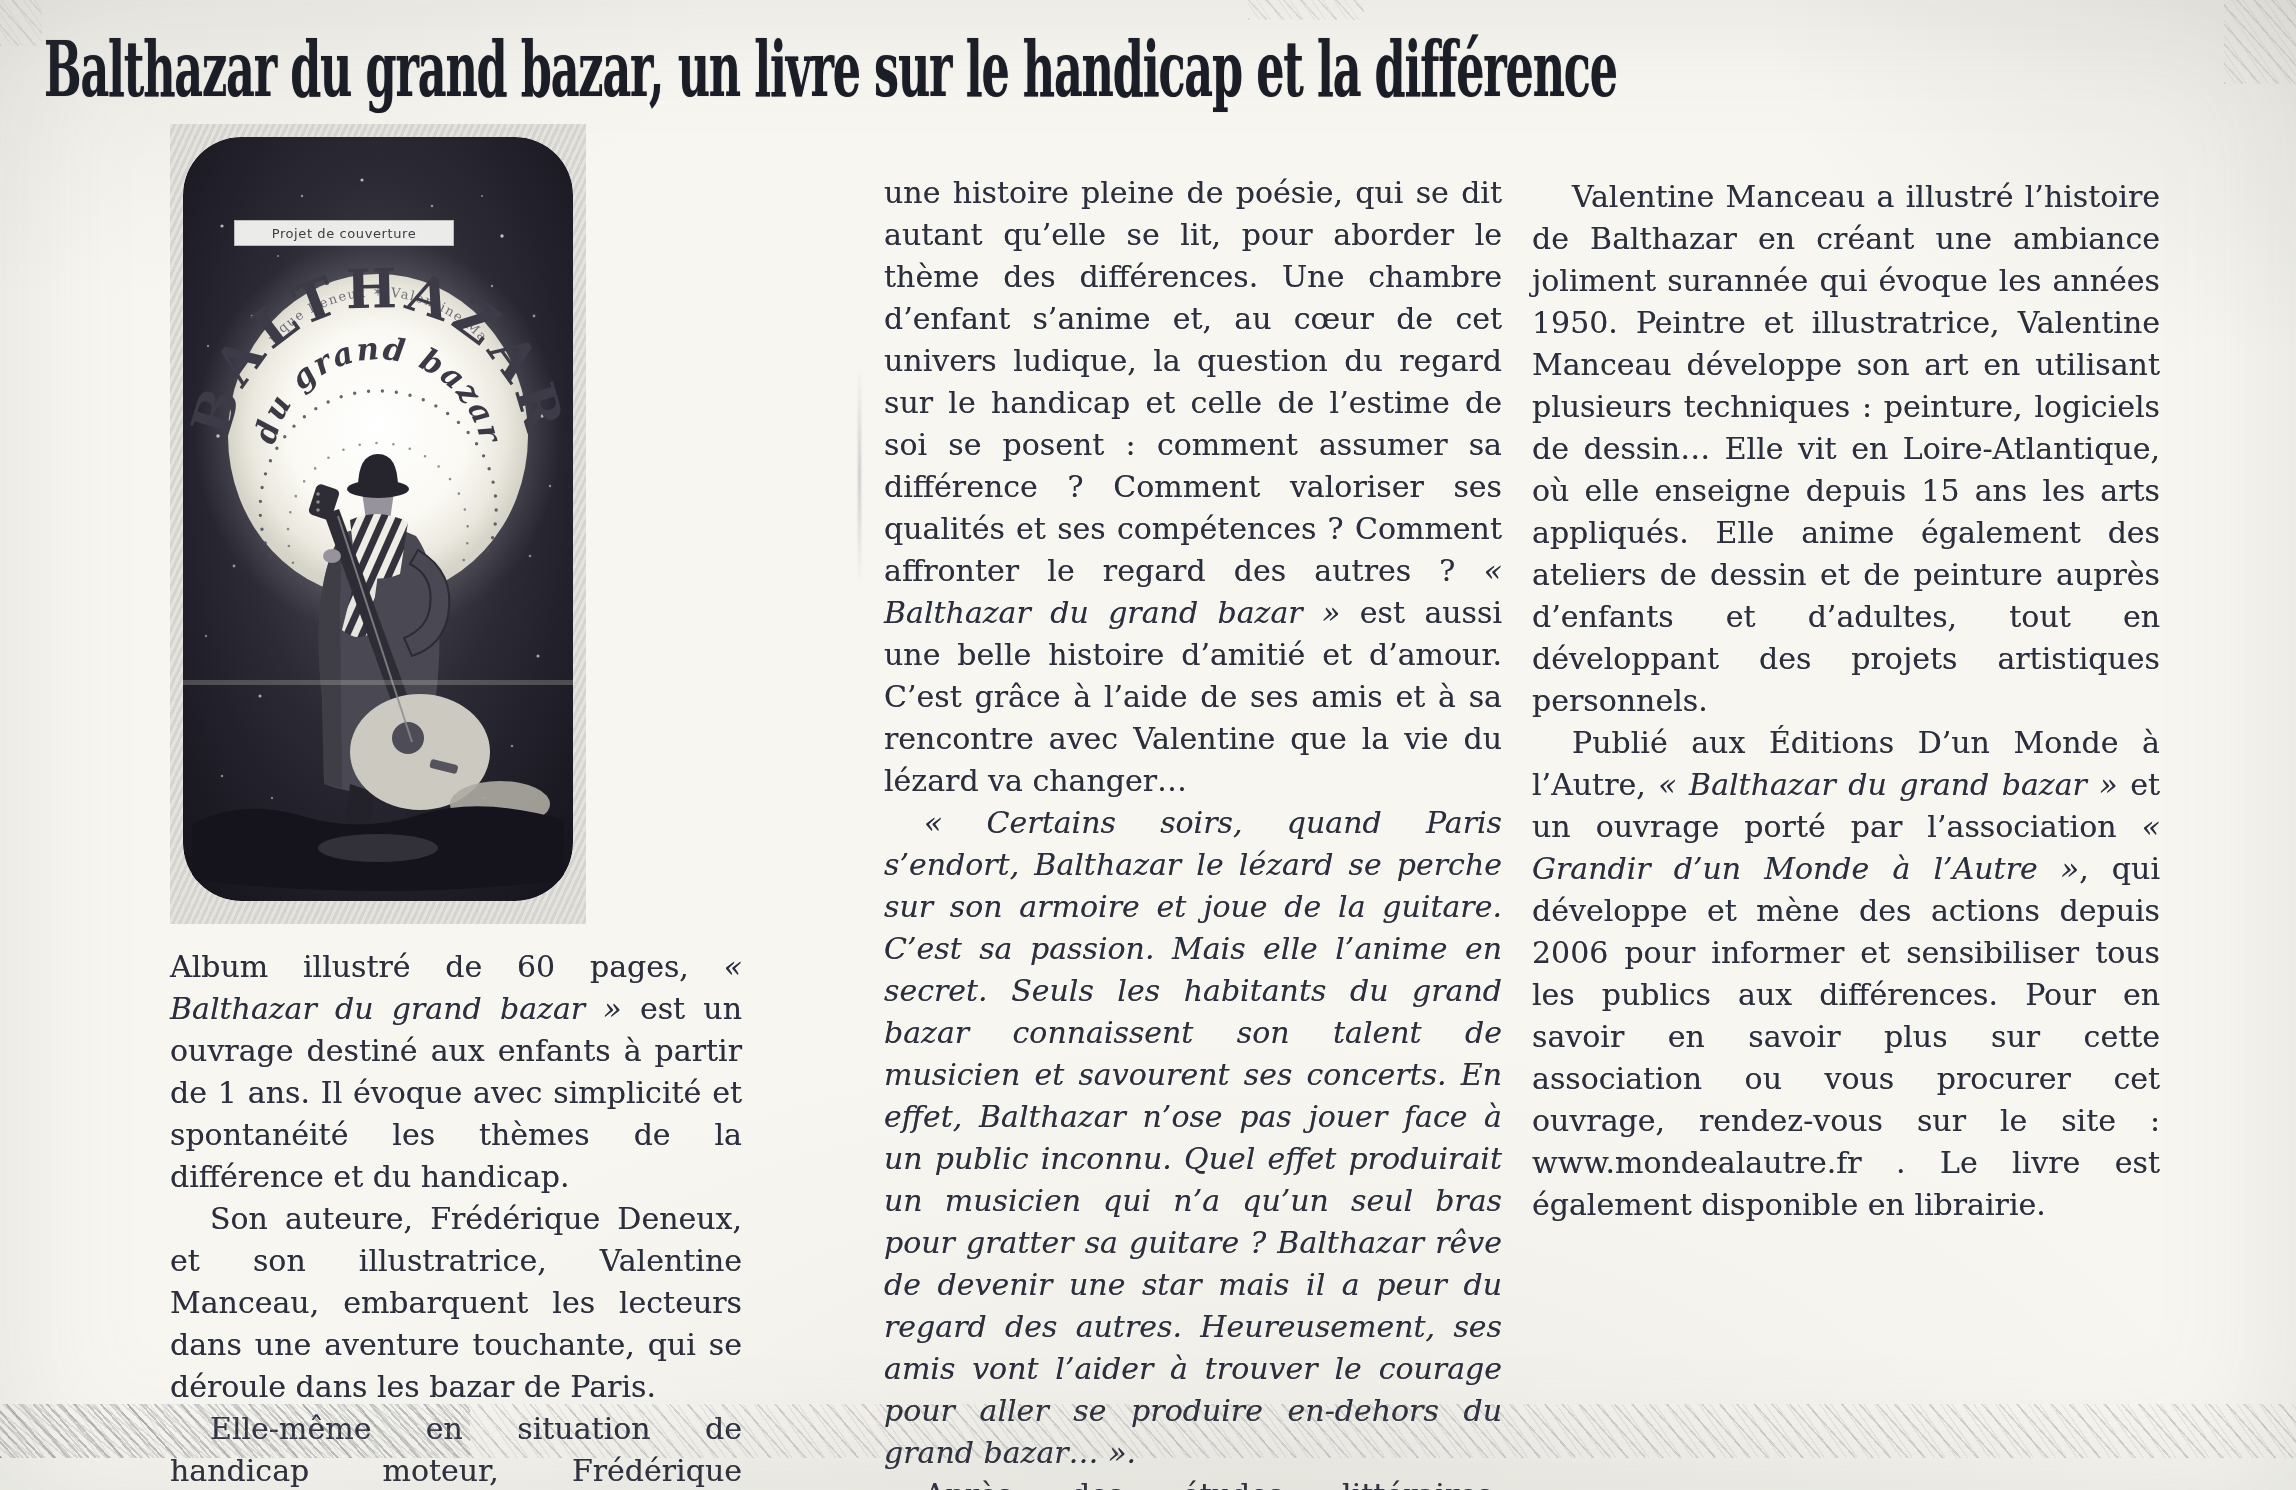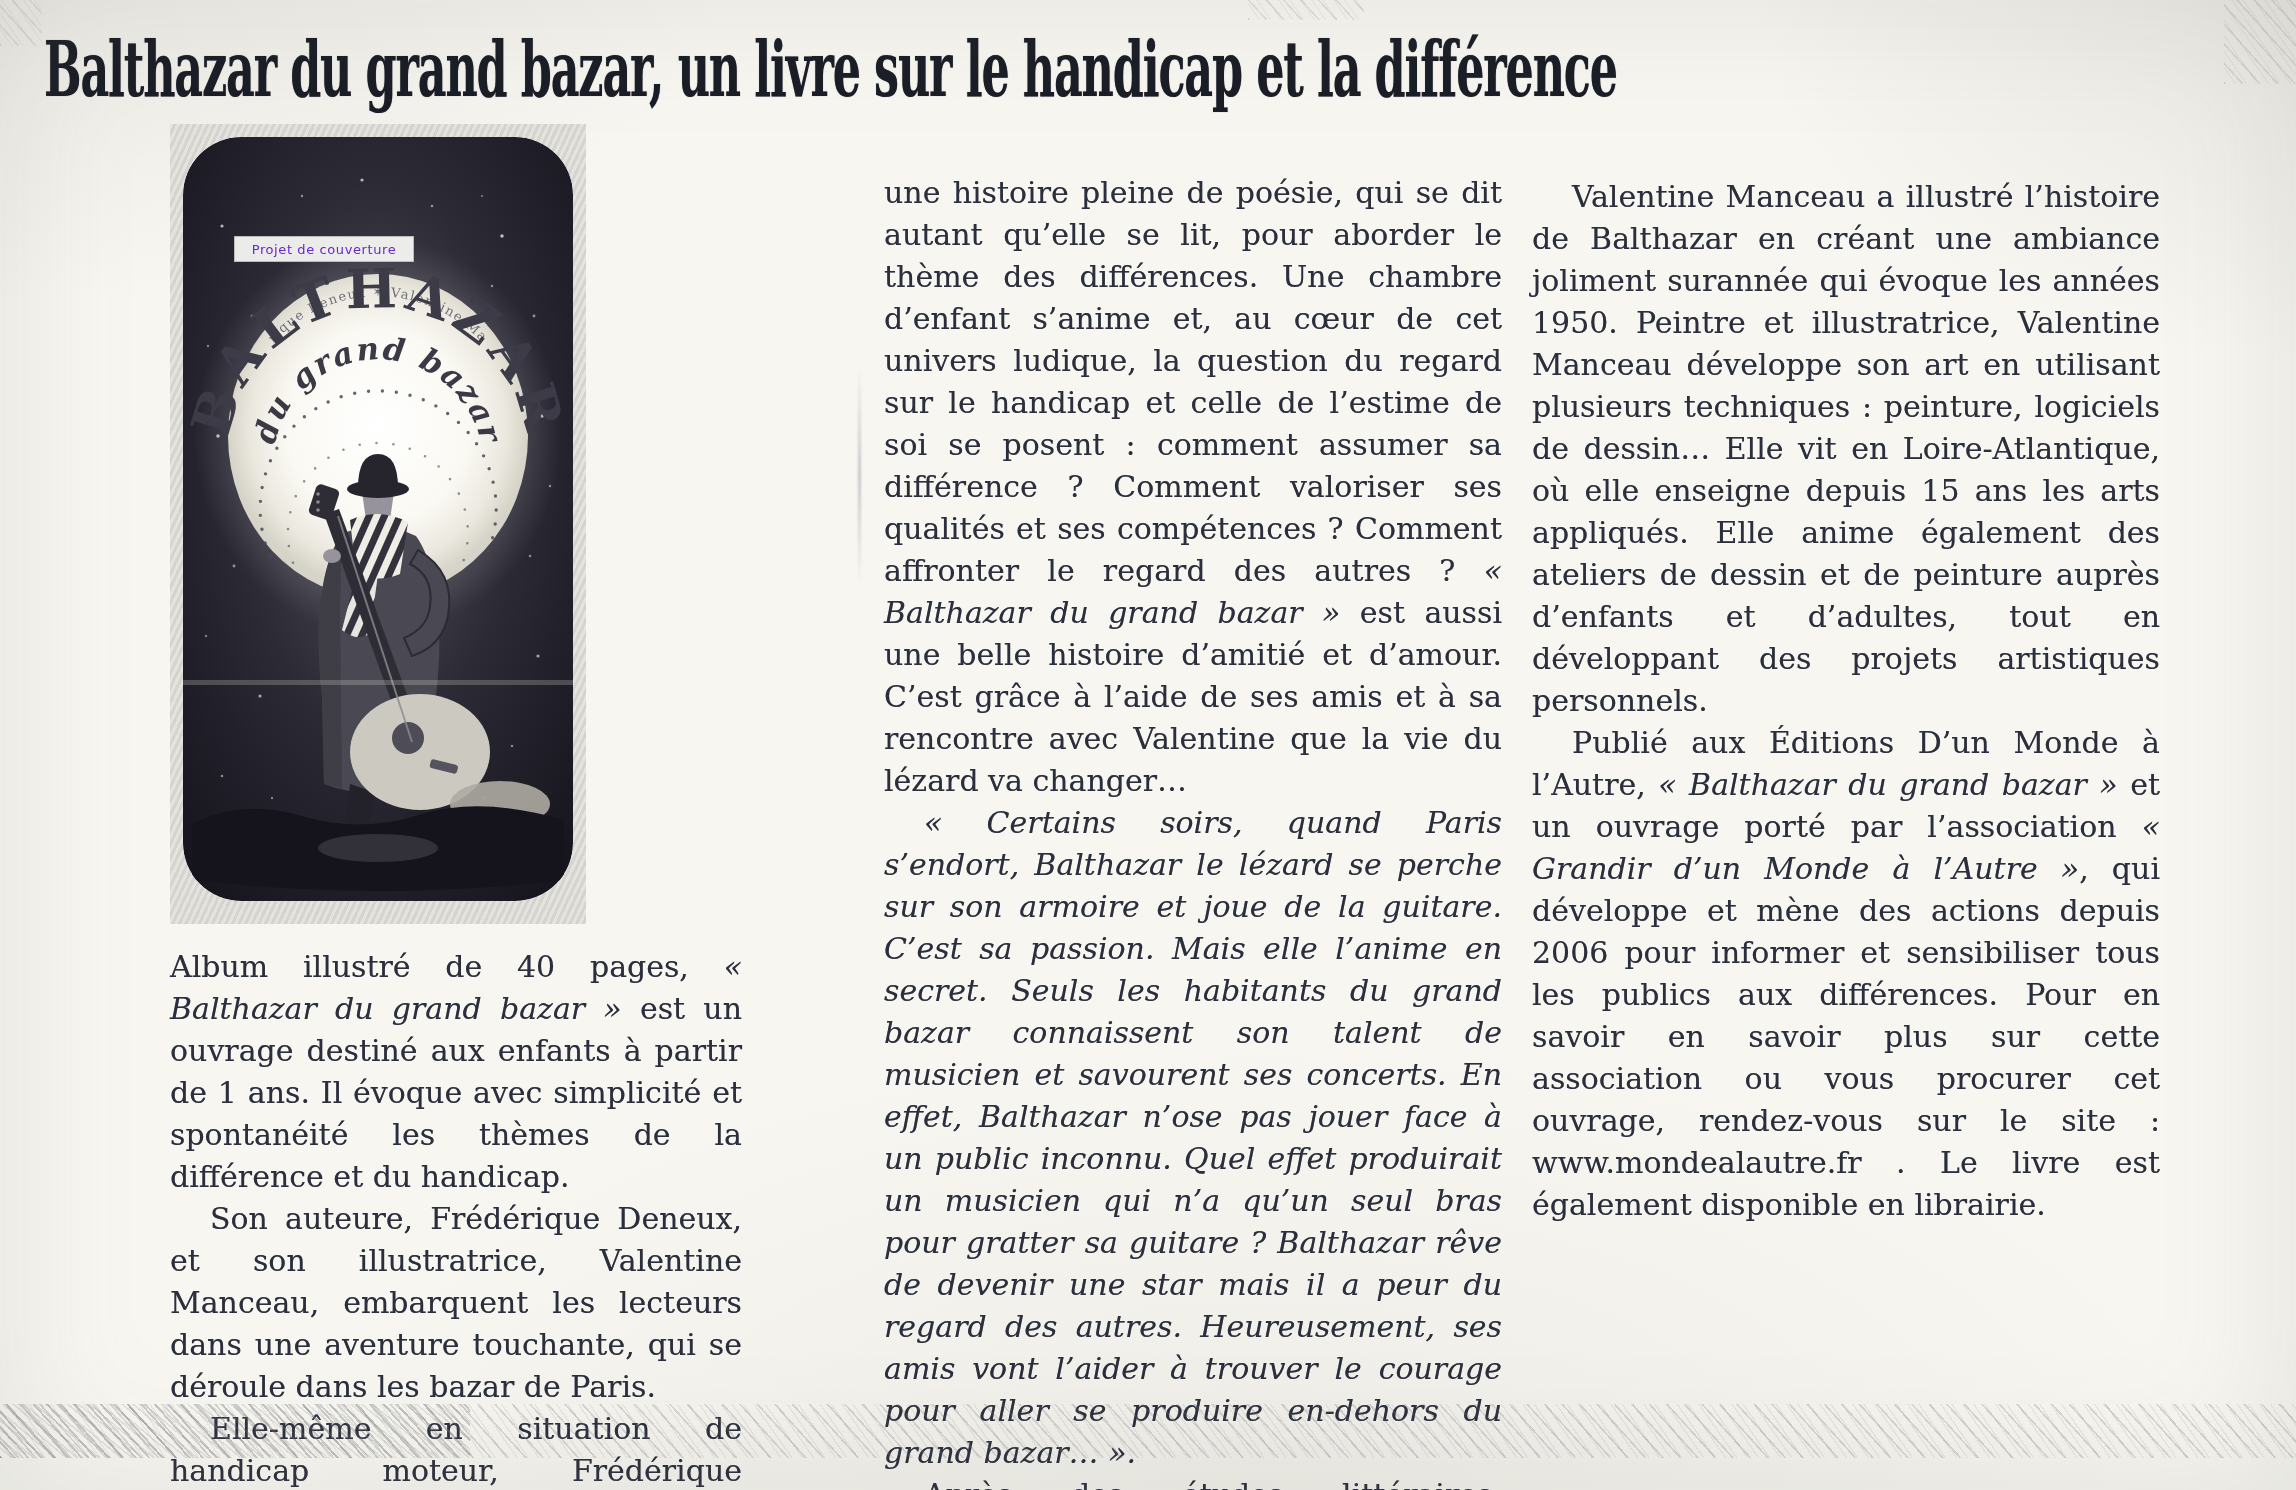--- a/index.html
+++ b/index.html
@@ -29,24 +29,24 @@
   }
 
   
   .cover{
     position:absolute;left:170px;top:124px;width:416px;height:800px;margin:0;
     background:#dbdad4;
     background-image:repeating-linear-gradient(115deg, rgba(255,255,255,.25) 0 3px, rgba(175,173,166,.14) 3px 6px);
   }
   .cover svg{position:absolute;left:12px;top:12px;}
   .cover-label{
-    position:absolute;left:64px;top:112px;width:180px;height:26px;
+    position:absolute;left:64px;top:96px;width:220px;height:26px;
     background:#fcfcfa;border:1px solid #c9c8c0;box-sizing:border-box;
     display:flex;align-items:center;justify-content:center;
-    font-family:"DejaVu Sans", sans-serif;font-size:13px;color:#6d28d9;
+    font-family:"DejaVu Sans", sans-serif;font-size:13px;color:#404040;
     letter-spacing:.6px;filter:blur(.45px);opacity:.92;
   }
 
   
   .col{position:absolute;font-size:30px;line-height:42px;text-align:justify;
        color:#2b2e3c;text-shadow:0 0 .5px rgba(43,46,60,.45);}
   .col p{margin:0;}
   .col p.ind{text-indent:40px;}
   .it{font-style:italic;}
   .col1{left:170px;top:946px;width:572px;}
@@ -208,21 +208,21 @@
         </g>
 
         <rect x="1" y="544" width="390" height="5" fill="#d8d6cf" opacity=".25"></rect>
       </g>
     </svg>
 
     <div class="cover-label">Projet de couverture</div>
   </figure>
 
   <div class="col col1">
-    <p><span>Album illustré de 40 pages, </span><span class="it">« Balthazar du grand bazar »</span><span> est un ouvrage destiné aux enfants à partir de 1 ans. Il évoque avec simplicité et spontanéité les thèmes de la différence et du handicap.</span></p>
+    <p><span>Album illustré de 60 pages, </span><span class="it">« Balthazar du grand bazar »</span><span> est un ouvrage destiné aux enfants à partir de 1 ans. Il évoque avec simplicité et spontanéité les thèmes de la différence et du handicap.</span></p>
     <p class="ind"><span>Son auteure, Frédérique Deneux, et son illustratrice, Valentine Manceau, embarquent les lecteurs dans une aventure touchante, qui se déroule dans les bazar de Paris.</span></p>
     <p class="ind"><span>Elle-même en situation de handicap moteur, Frédérique Deneux, a imaginé</span></p>
   </div>
 
   <div class="col col2">
     <p><span>une histoire pleine de poésie, qui se dit autant qu’elle se lit, pour aborder le thème des différences. Une chambre d’enfant s’anime et, au cœur de cet univers ludique, la question du regard sur le handicap et celle de l’estime de soi se posent : comment assumer sa différence ? Comment valoriser ses qualités et ses compétences ? Comment affronter le regard des autres ? </span><span class="it">« Balthazar du grand bazar »</span><span> est aussi une belle histoire d’amitié et d’amour. C’est grâce à l’aide de ses amis et à sa rencontre avec Valentine que la vie du lézard va changer…</span></p>
     <p class="ind"><span class="it">« Certains soirs, quand Paris s’endort, Balthazar le lézard se perche sur son armoire et joue de la guitare. C’est sa passion. Mais elle l’anime en secret. Seuls les habitants du grand bazar connaissent son talent de musicien et savourent ses concerts. En effet, Balthazar n’ose pas jouer face à un public inconnu. Quel effet produirait un musicien qui n’a qu’un seul bras pour gratter sa guitare ? Balthazar rêve de devenir une star mais il a peur du regard des autres. Heureusement, ses amis vont l’aider à trouver le courage pour aller se produire en-dehors du grand bazar… ».</span></p>
     <p class="ind"><span>Après des études littéraires, Frédérique Deneux, a travaillé dans le secteur de</span></p>
   </div>
 

